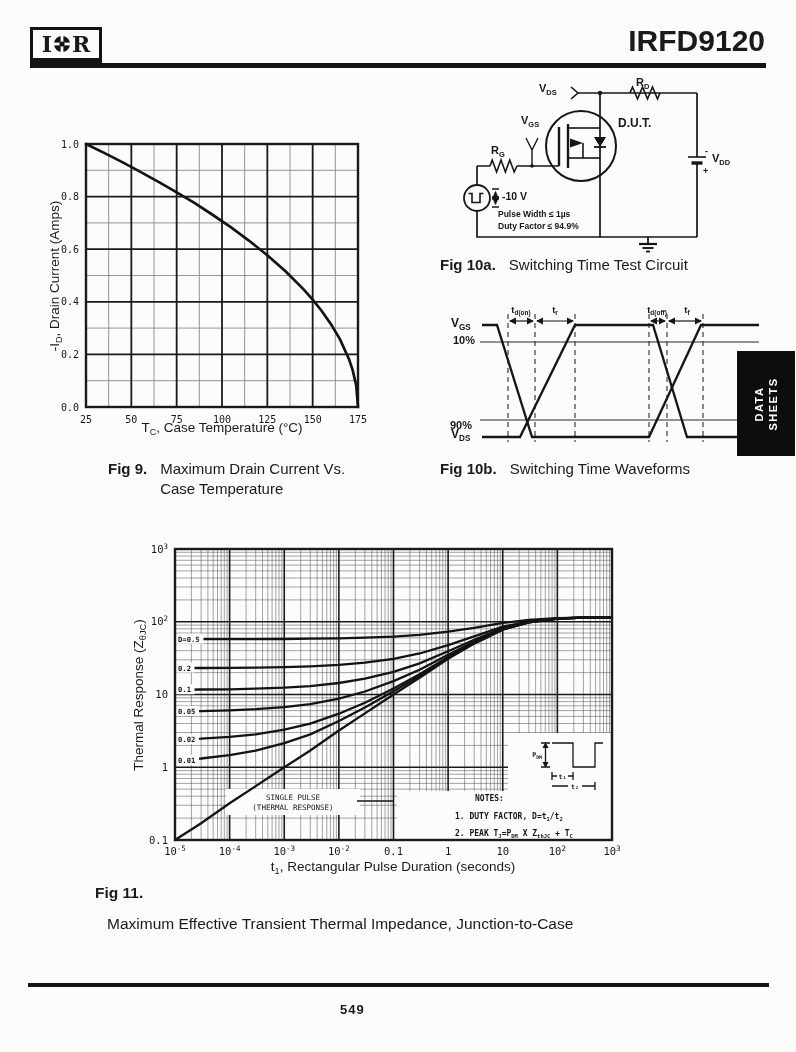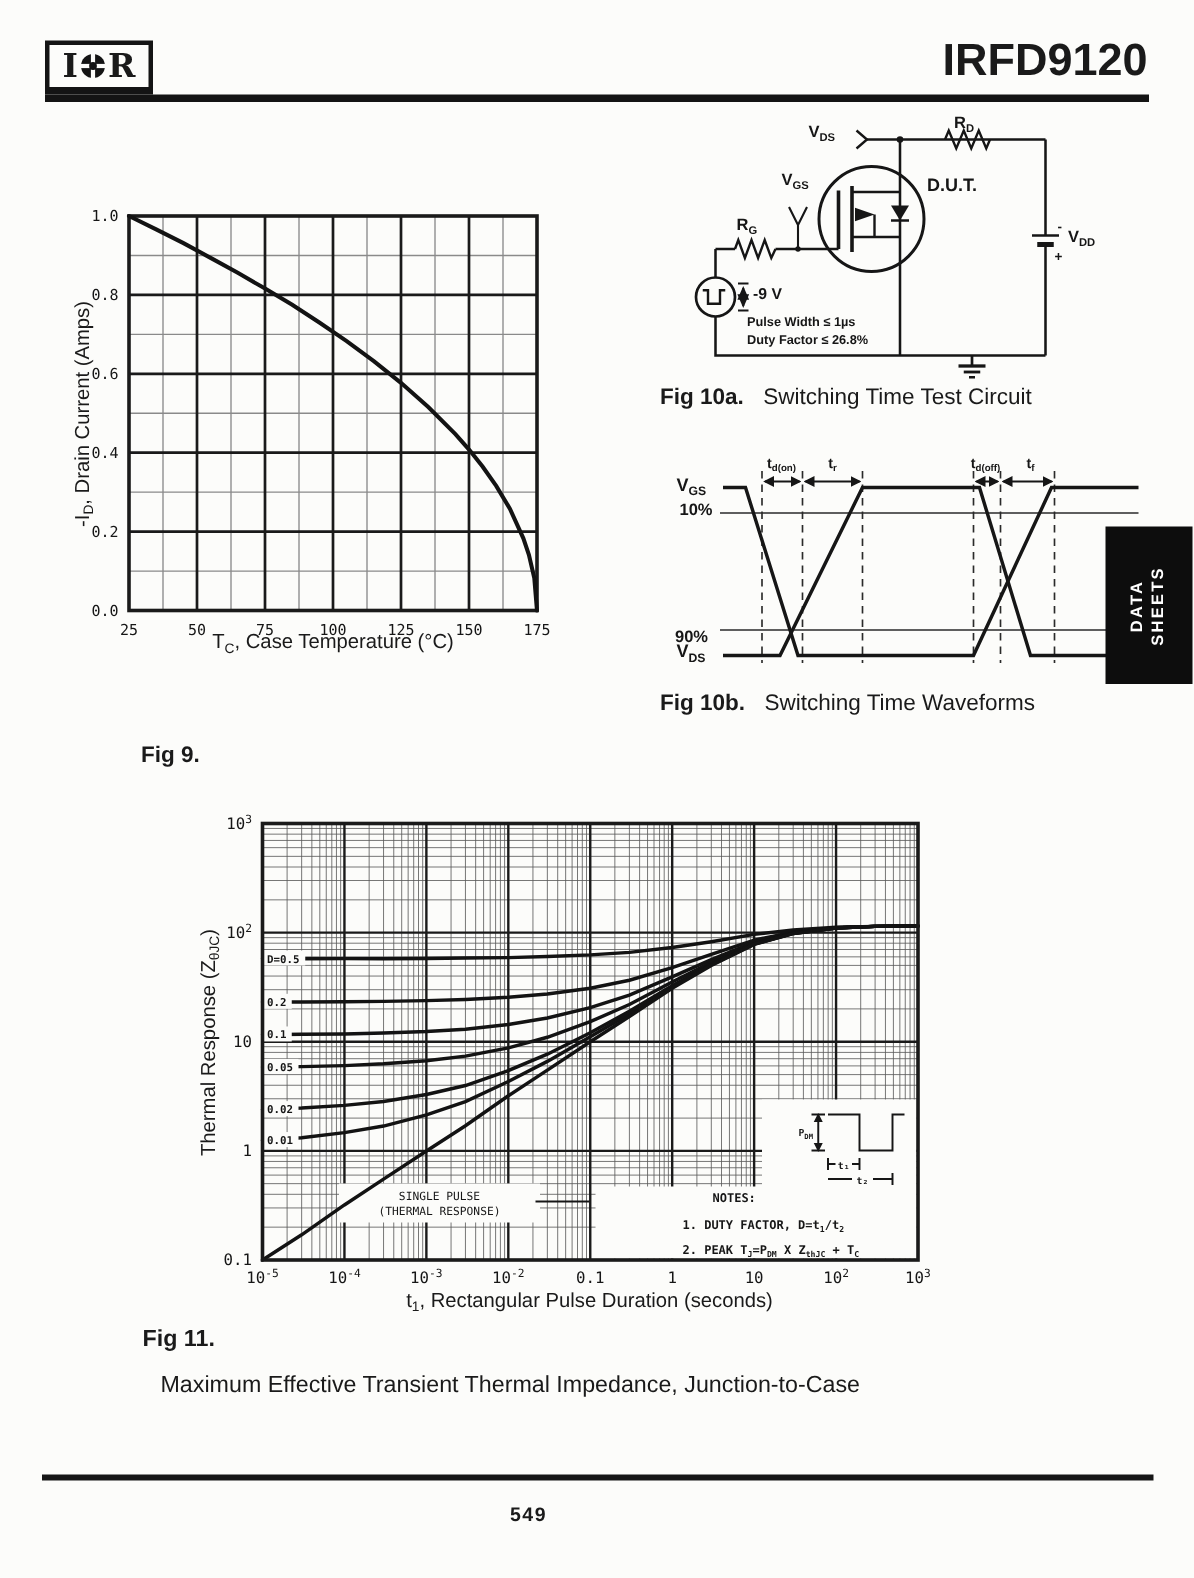--- a/index.html
+++ b/index.html
@@ -107,22 +107,26 @@
         </g>
         <path d="M46.0,14.0 L64.1,22.9 L82.3,32.1 L100.4,41.9 L118.5,51.9 L136.7,62.4 L154.8,73.2 L172.9,85.0 L191.1,97.4 L209.2,110.8 L227.3,125.2 L245.5,141.3 L263.6,159.4 L272.7,169.7 L281.7,181.0 L290.8,193.9 L299.9,209.1 L308.9,228.9 L312.6,239.9 L316.2,255.4 L318.0,277.0" fill="none" stroke="#131313" stroke-width="2.7" stroke-linecap="round"></path>
       </svg>
     <div class="rot-label" style="left:-104px; top:137px; width:240px;">
       <span>-I</span><sub>D</sub><span>, Drain Current (Amps)</span>
     </div>
     <div class="ax-label" style="left:52px; top:290px; width:260px;">
       <span>T</span><sub>C</sub><span>, Case Temperature (°C)</span>
     </div>
   </div>
-  <div class="abs caption" style="left:94px; top:460px;margin-top:35px;">
+  <div class="abs caption" style="left:108px; top:460px;">
     <b>Fig 9.</b>
+    <div>
+      <div>Maximum Drain Current Vs.</div>
+      <div style="margin-top:3px;">Case Temperature</div>
+    </div>
   </div>
 
   <div class="abs figwrap" style="left:425px; top:78px; width:370px; height:180px;">
     <svg width="345" height="180">
       <defs>
         <marker id="ah" markerWidth="7" markerHeight="6" refX="6" refY="3" orient="auto-start-reverse">
           <path d="M0,0 L7,3 L0,6 z" fill="#161616"></path>
         </marker>
       </defs>
       <g stroke="#161616" stroke-width="1.7" fill="none">
@@ -166,23 +170,23 @@
       </g>
     </svg>
     <span class="clabel" style="left:114px; top:4px;"><span>V</span><sub>DS</sub></span>
     <span class="clabel" style="left:211px; top:-2px;"><span>R</span><sub>D</sub></span>
     <span class="clabel" style="left:193px; top:38px; font-size:12px;">D.U.T.</span>
     <span class="clabel" style="left:96px; top:36px;"><span>V</span><sub>GS</sub></span>
     <span class="clabel" style="left:66px; top:66px;"><span>R</span><sub>G</sub></span>
     <span class="clabel" style="left:287px; top:74px;"><span>V</span><sub>DD</sub></span>
     <span class="clabel small" style="left:280px; top:68px;">-</span>
     <span class="clabel small" style="left:278px; top:88px;">+</span>
-    <span class="clabel" style="left:77px; top:112px; font-size:10.5px;">-9 V</span>
+    <span class="clabel" style="left:77px; top:112px; font-size:10.5px;">-10 V</span>
     <span class="clabel tiny" style="left:73px; top:131px;">Pulse Width ≤ 1µs</span>
-    <span class="clabel tiny" style="left:73px; top:143px;">Duty Factor ≤ 26.8%</span>
+    <span class="clabel tiny" style="left:73px; top:143px;">Duty Factor ≤ 94.9%</span>
   </div>
   <div class="abs caption" style="left:440px; top:256px;align-items:flex-end;">
     <b>Fig 10a.</b>
     <span>Switching Time Test Circuit</span>
   </div>
 
   <div class="abs figwrap" style="left:425px; top:290px; width:370px; height:170px;">
     <svg width="345" height="170">
       <g stroke="#2a2a2a" stroke-width="1.1">
         <path d="M55,52 H334"></path>

